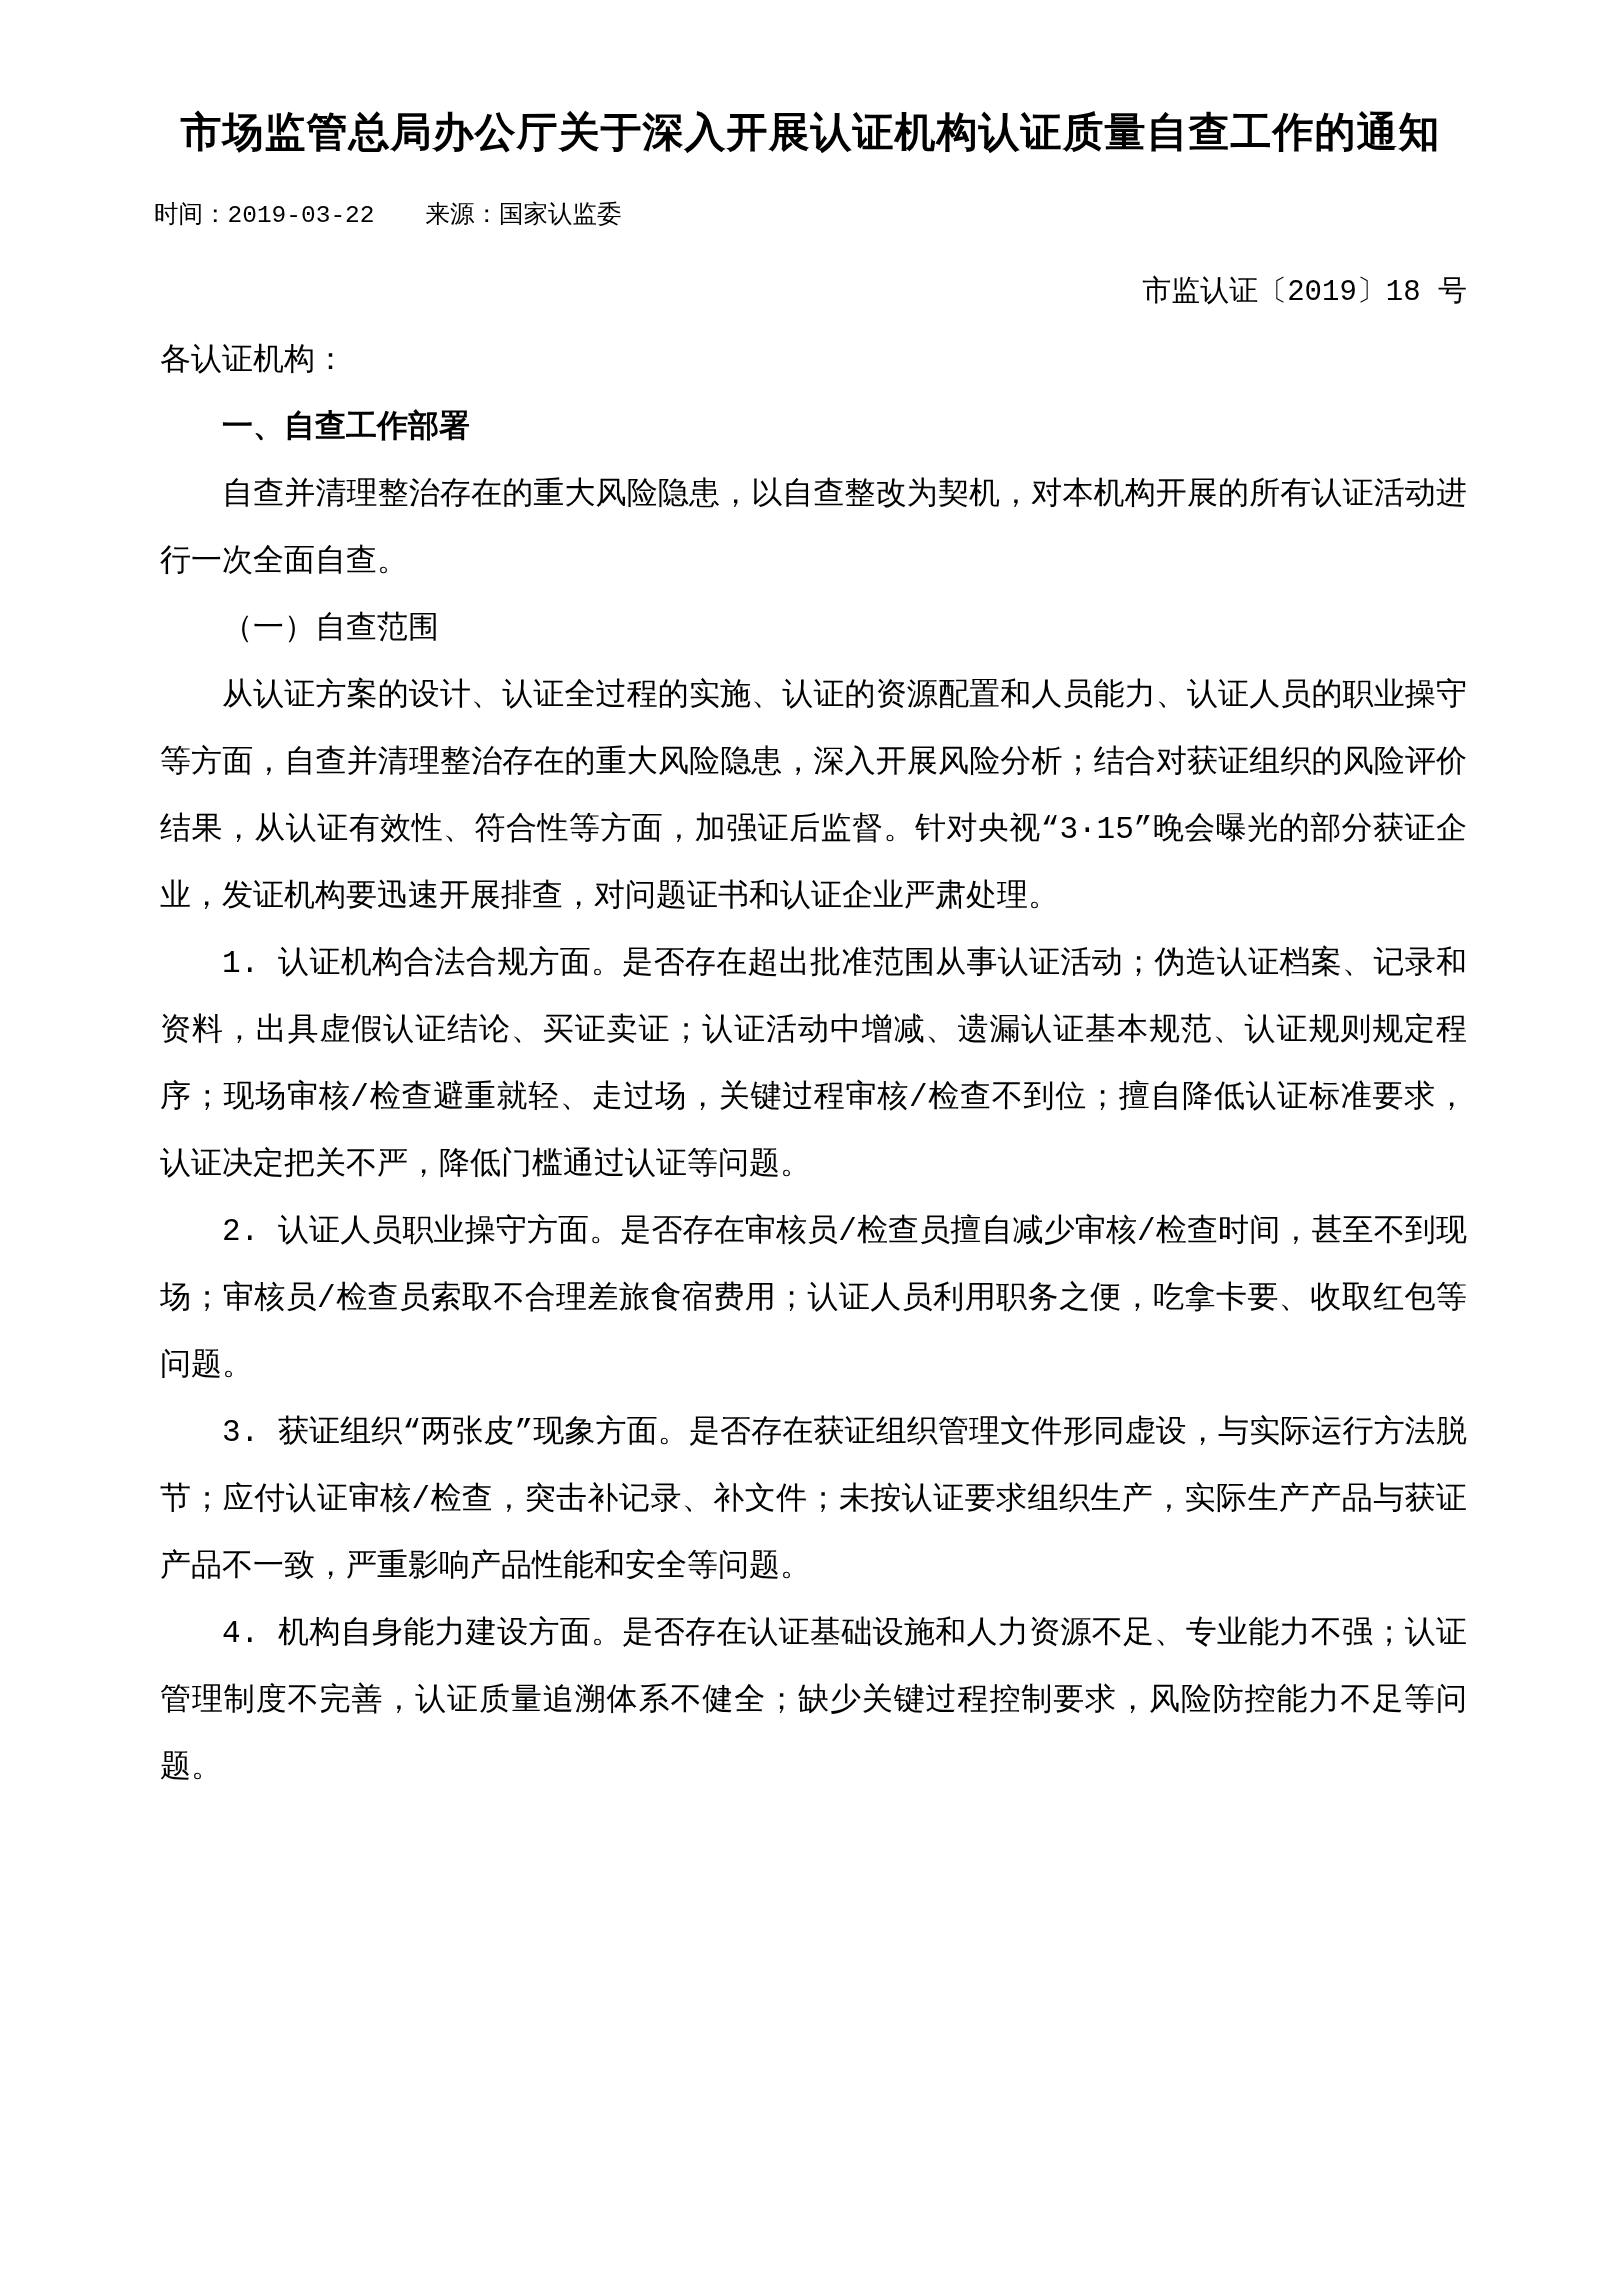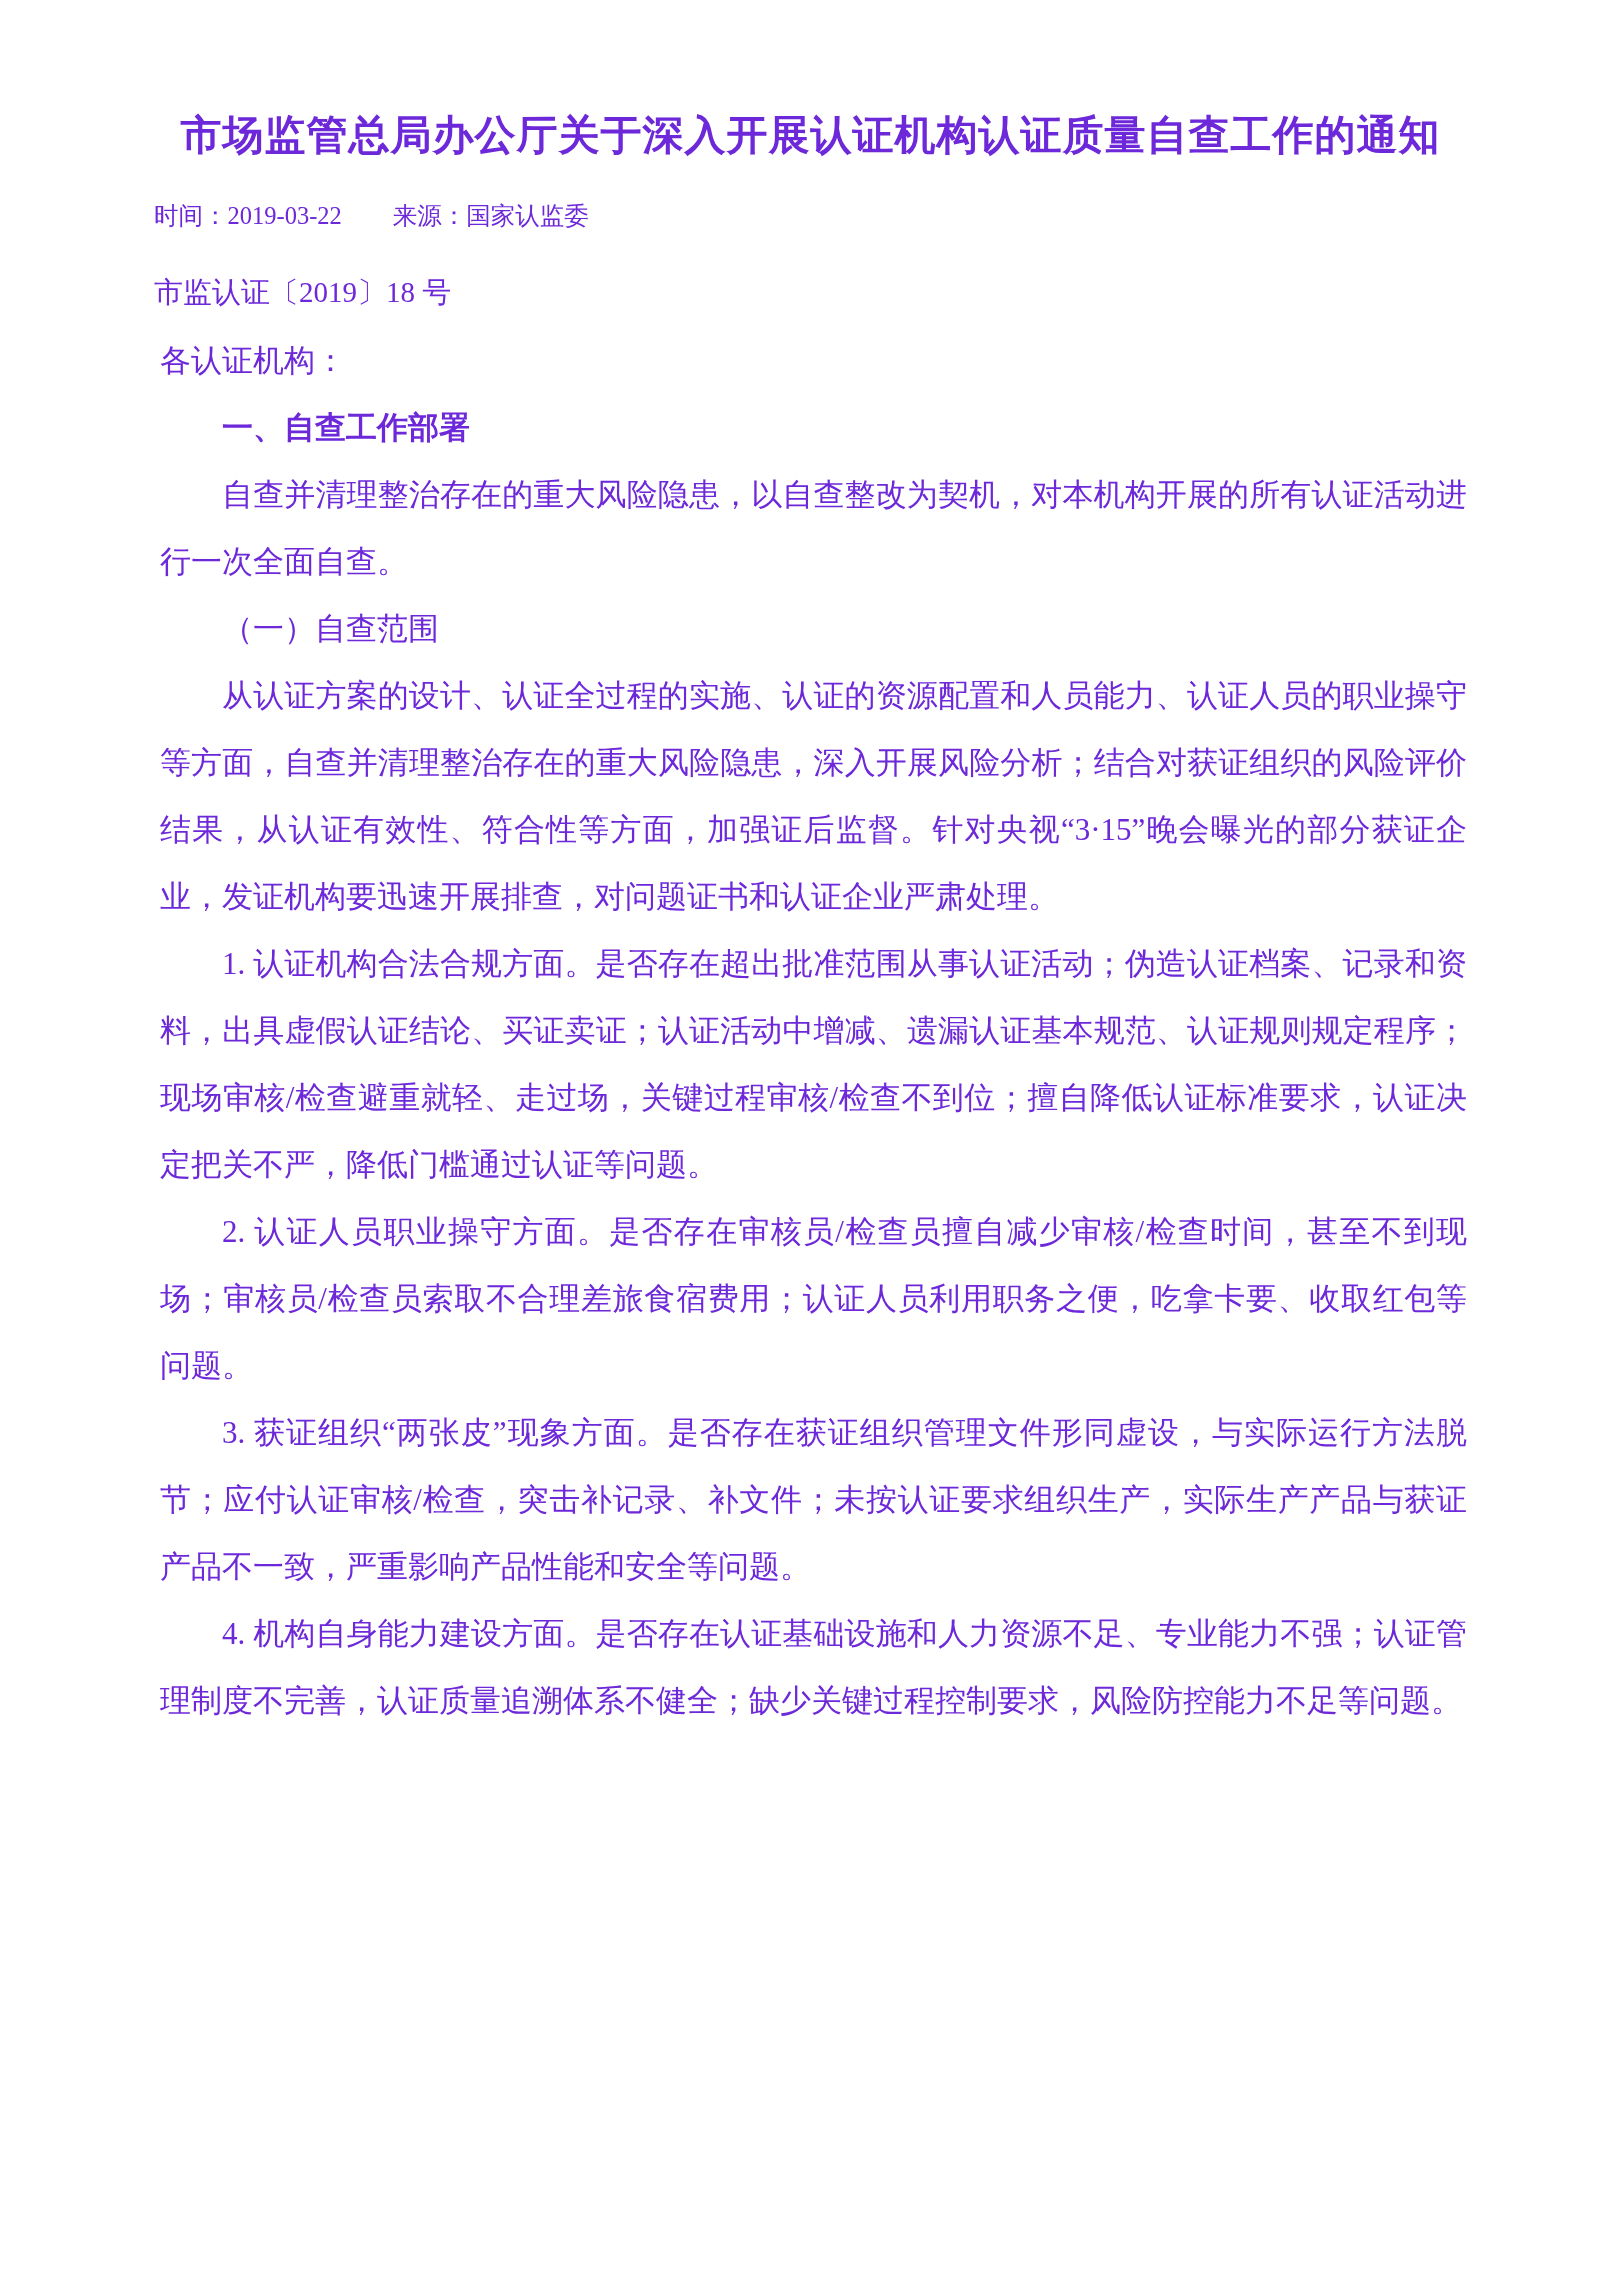--- a/index.html
+++ b/index.html
@@ -6,24 +6,24 @@
     margin: 0;
     padding: 0;
     background: #ffffff;
   }
   .page {
     position: relative;
     width: 1621px;
     height: 2293px;
     margin: 0 auto;
     background: #ffffff;
-    color: #6d28d9;
+    color: #000000;
     box-sizing: border-box;
     padding: 110px 154px 0 154px;
-    font-family: Liberation Serif, serif;
+    font-family: Liberation Mono, monospace;
     overflow: hidden;
   }
   .doc-title {
     margin: 0;
     font-size: 41px;
     font-weight: bold;
     text-align: center;
     line-height: 51px;
     letter-spacing: 1px;
   }
@@ -36,21 +36,21 @@
   }
   .doc-meta .meta-item {
     display: inline-block;
   }
   .doc-meta .meta-gap {
     display: inline-block;
     width: 51px;
   }
   .doc-number {
     margin-top: 43px;
-    text-align: left;
+    text-align: right;
     font-size: 29px;
     line-height: 37px;
     font-weight: normal;
   }
   .doc-body {
     margin-top: 15.7px;
     font-size: 31px;
     line-height: 67px;
     text-align: justify;
     text-justify: inter-ideograph;

